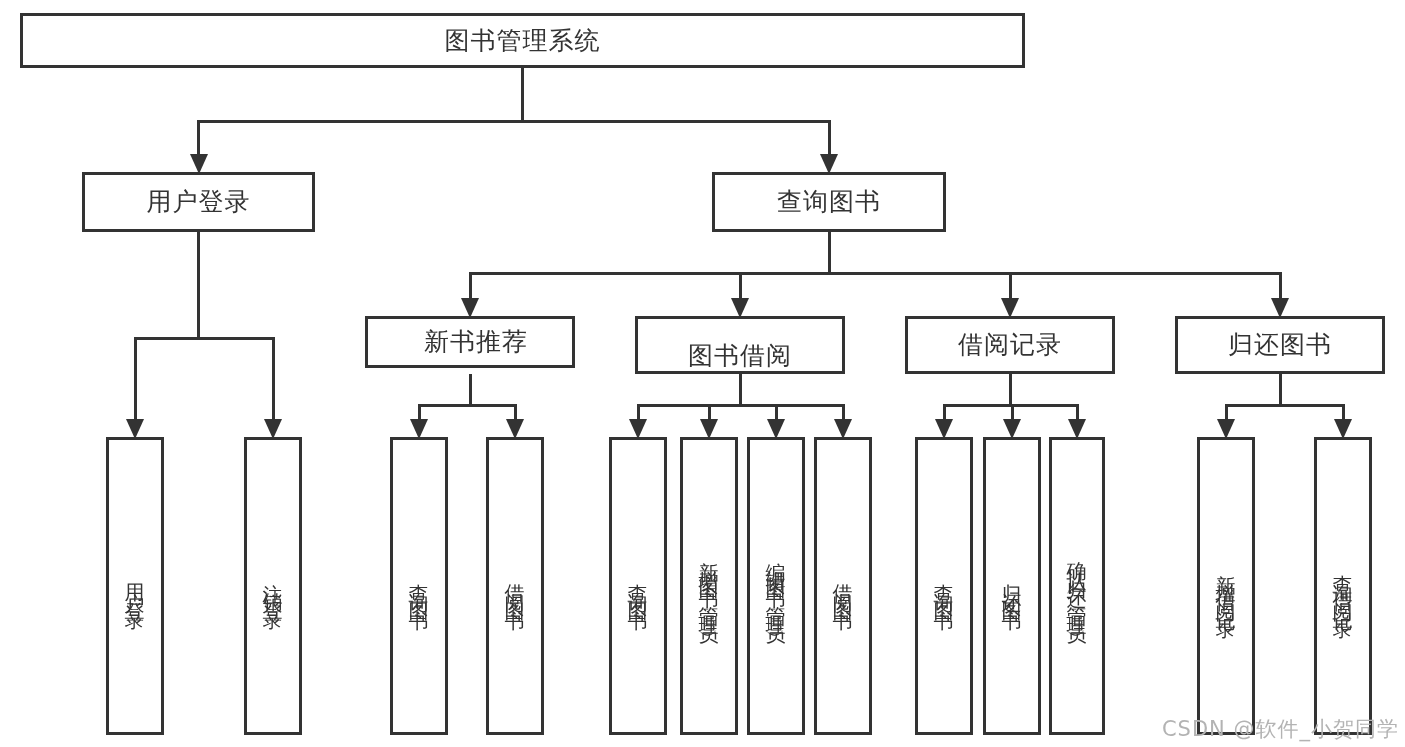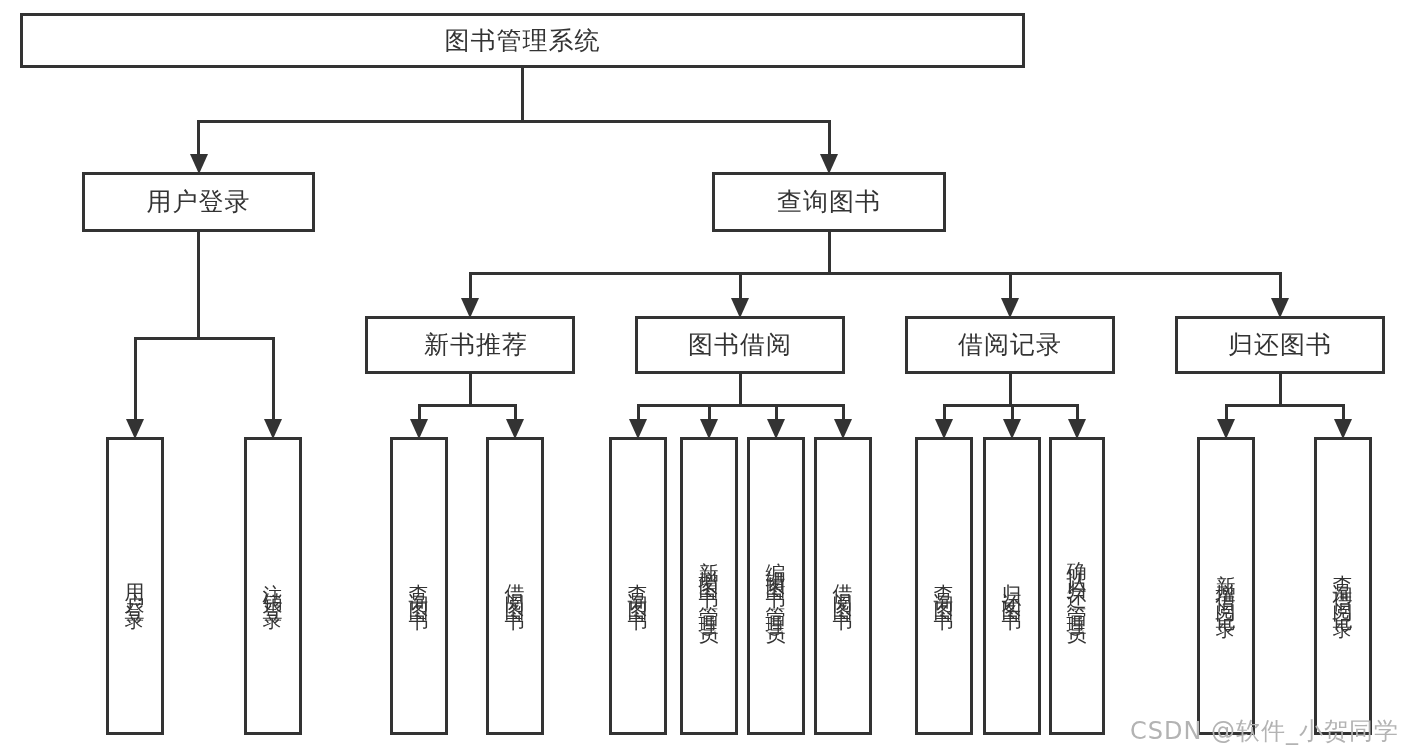--- a/index.html
+++ b/index.html
@@ -35,21 +35,21 @@
   .edge-line{position:absolute;background:#333333;z-index:1;}
   .arrow{
     position:absolute;width:0;height:0;z-index:1;
     border-left:9px solid transparent;
     border-right:9px solid transparent;
     border-top:20px solid #333333;
   }
   .watermark{
     position:absolute;
     top:715px;right:6px;
-    font-size:24px;
+    font-size:21px;
     color:#b3b3b3;
     letter-spacing:1px;
     z-index:10;
     white-space:nowrap;
   }
 </style>
 </head>
 <body>
 
 <div id="diagram">
@@ -107,24 +107,24 @@
     <div class="arrow" style="left: 1334px; top: 419px; border-top-color: rgb(51, 51, 51);"></div>
     <div class="node" style="left: 20px; top: 13px; width: 1005px; height: 55px; border-color: rgb(51, 51, 51); color: rgb(51, 51, 51);">
       <span class="lbl">图书管理系统</span>
     </div>
     <div class="node" style="left: 82px; top: 172px; width: 233px; height: 60px; border-color: rgb(51, 51, 51); color: rgb(51, 51, 51);">
       <span class="lbl">用户登录</span>
     </div>
     <div class="node" style="left: 712px; top: 172px; width: 234px; height: 60px; border-color: rgb(51, 51, 51); color: rgb(51, 51, 51);">
       <span class="lbl">查询图书</span>
     </div>
-    <div class="node" style="left: 365px; top: 316px; width: 210px; height: 58px; border-color: rgb(51, 51, 51); color: rgb(51, 51, 51); padding-left: 12px;">
+    <div class="node" style="left: 365px; top: 316px; width: 210px; height: 52px; border-color: rgb(51, 51, 51); color: rgb(51, 51, 51); padding-left: 12px;">
       <span class="lbl">新书推荐</span>
     </div>
-    <div class="node" style="left: 635px; top: 316px; width: 210px; height: 58px; border-color: rgb(51, 51, 51); color: rgb(51, 51, 51);">
+    <div class="node" style="left: 635px; top: 316px; width: 210px; height: 58px; border-color: rgb(51, 51, 51); color: rgb(51, 51, 51); align-items: flex-end;">
       <span class="lbl">图书借阅</span>
     </div>
     <div class="node" style="left: 905px; top: 316px; width: 210px; height: 58px; border-color: rgb(51, 51, 51); color: rgb(51, 51, 51);">
       <span class="lbl">借阅记录</span>
     </div>
     <div class="node" style="left: 1175px; top: 316px; width: 210px; height: 58px; border-color: rgb(51, 51, 51); color: rgb(51, 51, 51);">
       <span class="lbl">归还图书</span>
     </div>
     <div class="node vertical" style="left: 106px; top: 437px; width: 58px; height: 298px; border-color: rgb(51, 51, 51); color: rgb(51, 51, 51);">
       <span class="lbl">用户登录</span>

